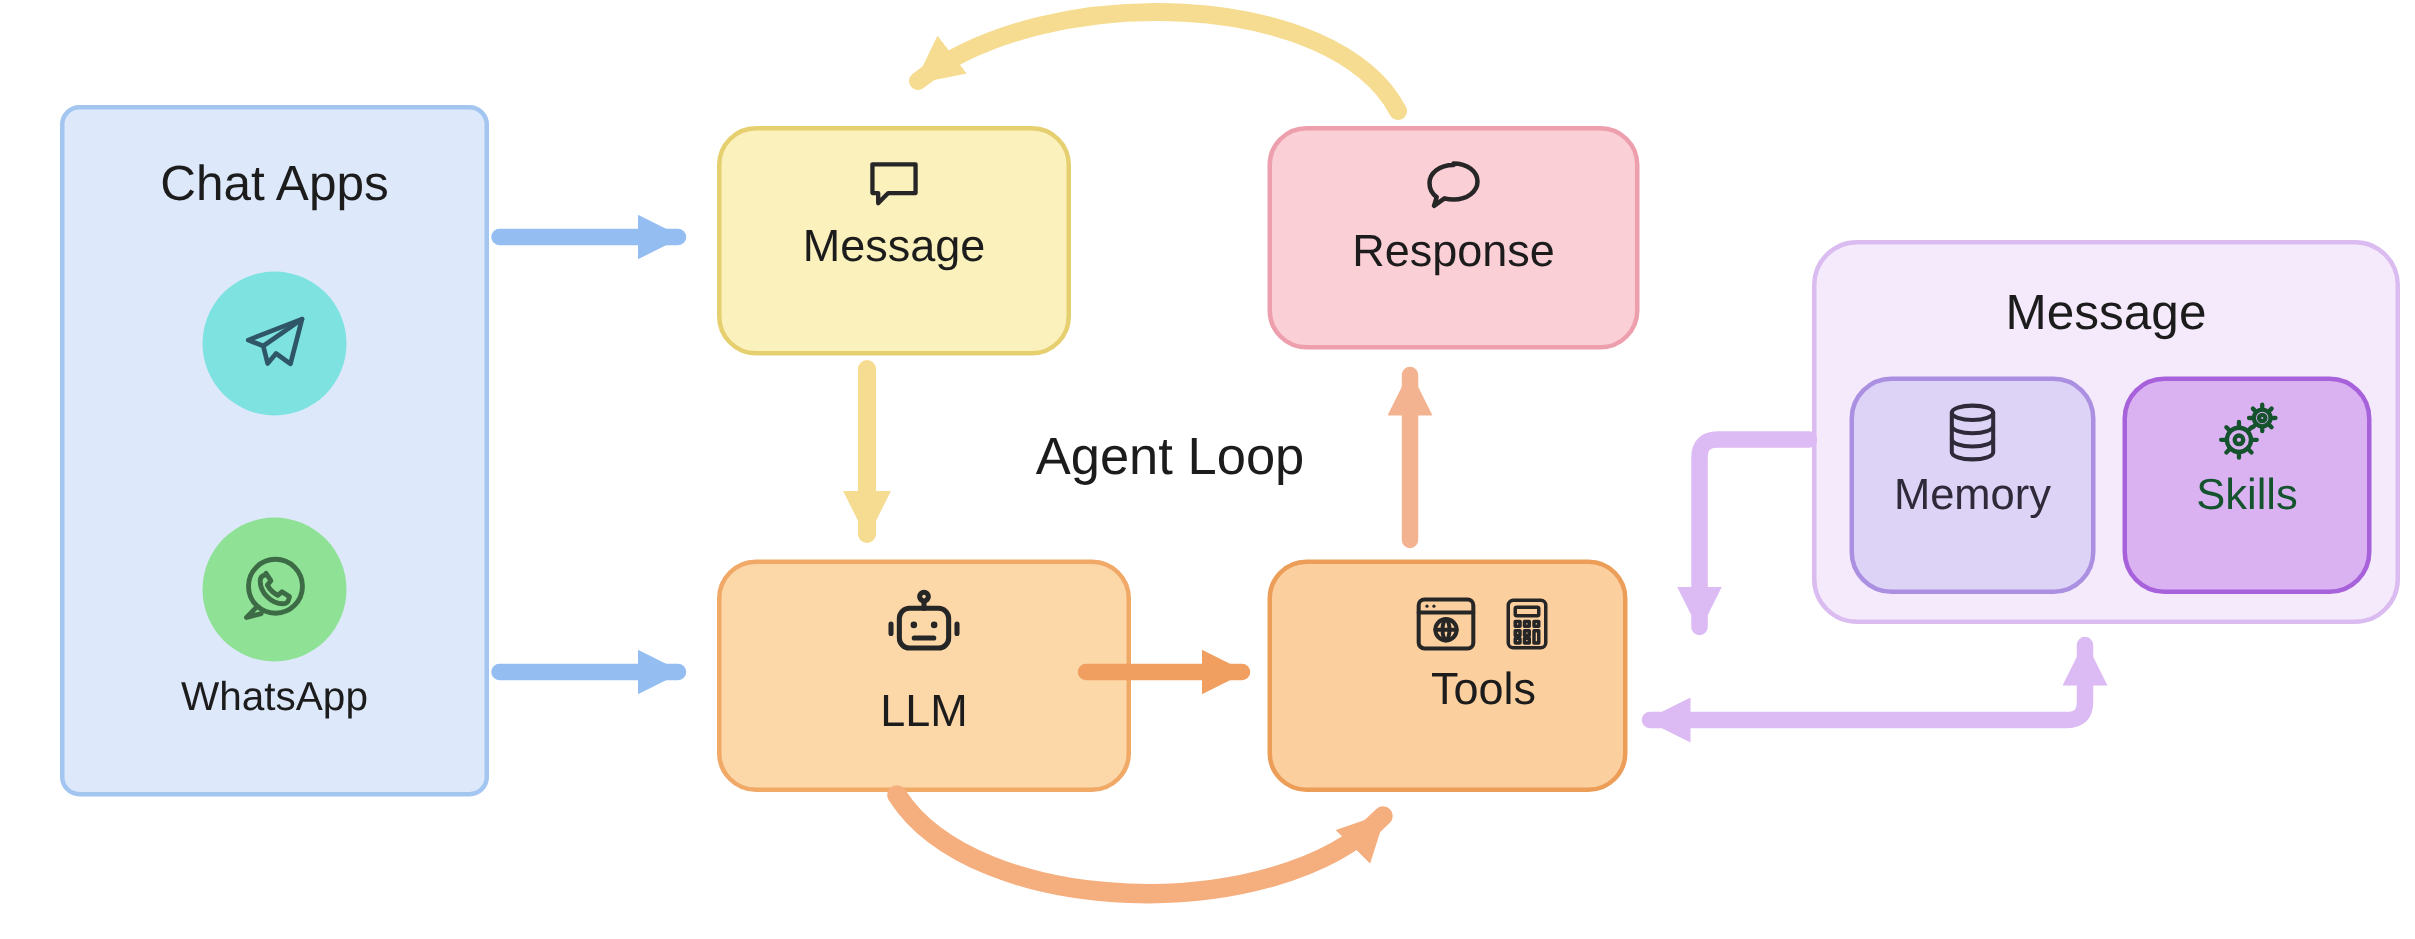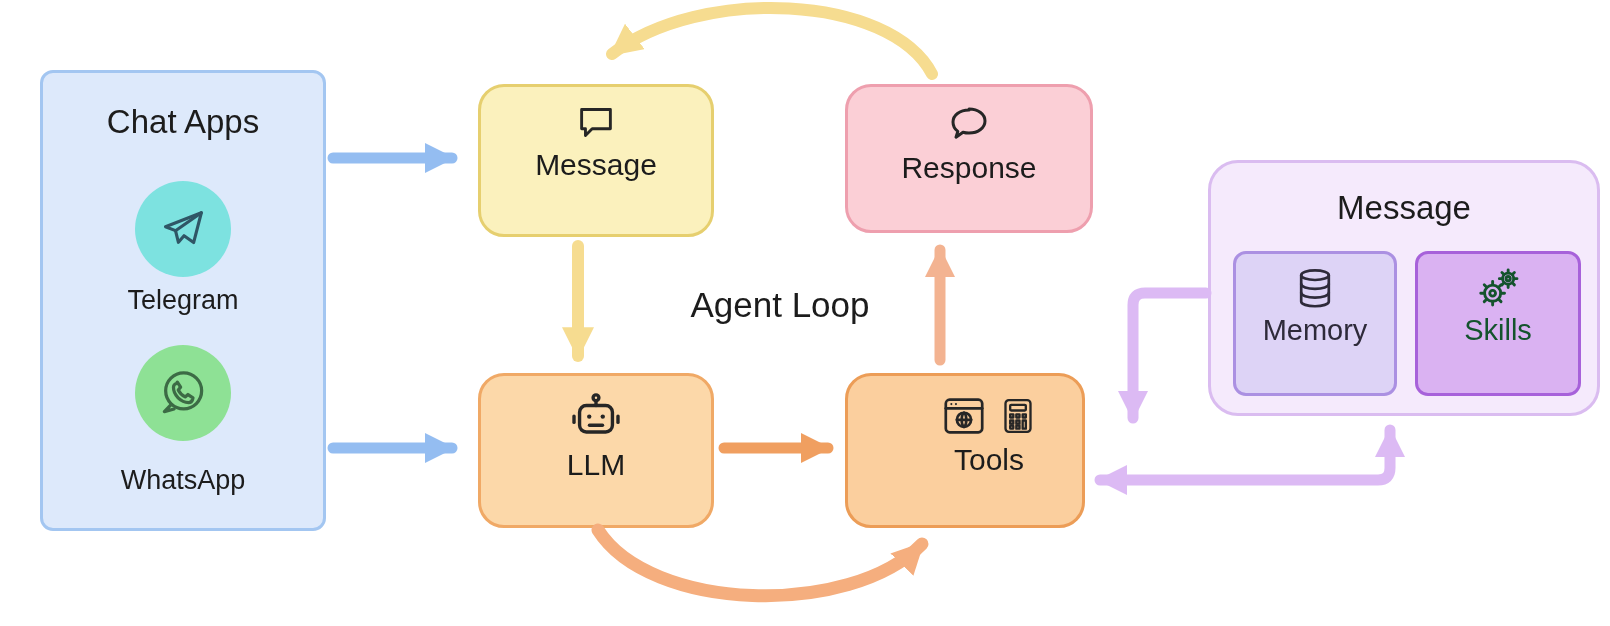--- a/index.html
+++ b/index.html
@@ -24,47 +24,47 @@
   .chat{position:absolute;left:40px;top:70px;width:286px;height:461px;
         background:var(--chat-fill);border:3px solid var(--chat-border);border-radius:13px;}
   .box-title{position:absolute;top:30px;left:0;width:100%;text-align:center;
              font-size:33px;font-weight:400;}
   .app-circle{position:absolute;left:50%;transform:translateX(-50%);width:96px;height:96px;
               border-radius:50%;display:flex;align-items:center;justify-content:center;}
   .telegram-circle{top:108px;background:var(--telegram-bg);color:#2f5666;}
   .whatsapp-circle{top:272px;background:var(--whatsapp-bg);color:#3c6b45;}
   .app-label{position:absolute;left:0;width:100%;text-align:center;font-size:27px;}
   .t-label{top:212px;}
-  .w-label{top:376px;margin-top:16px;}
+  .w-label{top:376px;}
 
   
   .node{position:absolute;display:flex;flex-direction:column;align-items:center;
         border-radius:26px;}
   .node .icon{display:flex;color:#262626;}
   .node-label{font-size:30px;}
   .message{left:478px;top:84px;width:236px;height:153px;padding-top:12px;gap:3px;
            background:var(--message-fill);border:3px solid var(--message-border);}
   .response{left:845px;top:84px;width:248px;height:149px;padding-top:13px;gap:3px;
             background:var(--response-fill);border:3px solid var(--response-border);}
-  .llm{left:478px;top:373px;width:236px;height:155px;padding-top:14px;gap:0px;
+  .llm{left:478px;top:373px;width:276px;height:155px;padding-top:14px;gap:10px;
        background:var(--llm-fill);border:3px solid var(--llm-border);}
   .tools{left:845px;top:373px;width:240px;height:155px;padding-top:17px;gap:4px;
          background:var(--tools-fill);border:3px solid var(--tools-border);padding-left:48px;}
   .tools-icons{display:flex;gap:10px;align-items:center;color:#262626;}
 
   
   .loop-title{position:absolute;left:630px;top:285px;width:300px;text-align:center;
               font-size:35px;}
 
   
   .context{position:absolute;left:1208px;top:160px;width:392px;height:256px;
            background:var(--context-fill);border:3px solid var(--context-border);border-radius:30px;}
   .context-title{position:absolute;top:26px;left:0;width:100%;text-align:center;
                  font-size:33px;font-weight:400;}
-  .sub{position:absolute;top:88px;height:145px;border-radius:13px;display:flex;
+  .sub{position:absolute;top:88px;height:145px;border-radius:28px;display:flex;
        flex-direction:column;align-items:center;padding-top:12px;gap:2px;}
   .sub .icon{display:flex;}
   .sub-label{font-size:29px;}
   .memory{left:22px;width:164px;background:var(--memory-fill);border:3px solid var(--memory-border);color:#2e2a3a;}
   .skills{left:204px;width:166px;background:var(--skills-fill);border:3px solid var(--skills-border);color:#14532d;}
 
   
   .arrows{position:absolute;left:0;top:0;width:1610px;height:626px;pointer-events:none;}
   .st{fill:none;stroke-linecap:round;stroke-linejoin:round;}
   .st-blue{stroke:var(--arrow-blue);stroke-width:11;}
@@ -87,21 +87,20 @@
 
   <section class="chat">
     <h2 class="box-title">Chat Apps</h2>
 
     <div class="app-circle telegram-circle">
       <svg width="50" height="50" viewBox="0 0 24 24" fill="none" stroke="currentColor" stroke-width="1.5" stroke-linecap="round" stroke-linejoin="round">
         <path d="M20.8 4.2 L3.6 10.9 l4.8 1.9 1.4 5.6 2.7-3.2 4.6 3.3 z"></path>
         <path d="M8.4 12.8 L20.8 4.2"></path>
       </svg>
     </div>
-    <div class="app-label t-label">Telegram</div>
 
     <div class="app-circle whatsapp-circle">
       <svg width="52" height="52" viewBox="0 0 24 24" fill="none" stroke="currentColor" stroke-width="1.5" stroke-linecap="round" stroke-linejoin="round">
         <circle cx="12.3" cy="11" r="8.3"></circle>
         <path d="M6.4 17.5 L3.4 20.6 L7.9 19.4"></path>
         <path d="M9 7.6 c-.8.2-1.4.9-1.4 1.8 0 3.6 3.4 7 7 7 .9 0 1.6-.6 1.8-1.4 l.2-.8 -2.3-1.5 -1.3 1.1 c-1.4-.7-2.5-1.8-3.2-3.2 l1.1-1.3 -1.5-2.3 z"></path>
       </svg>
     </div>
     <div class="app-label w-label">WhatsApp</div>
   </section>

